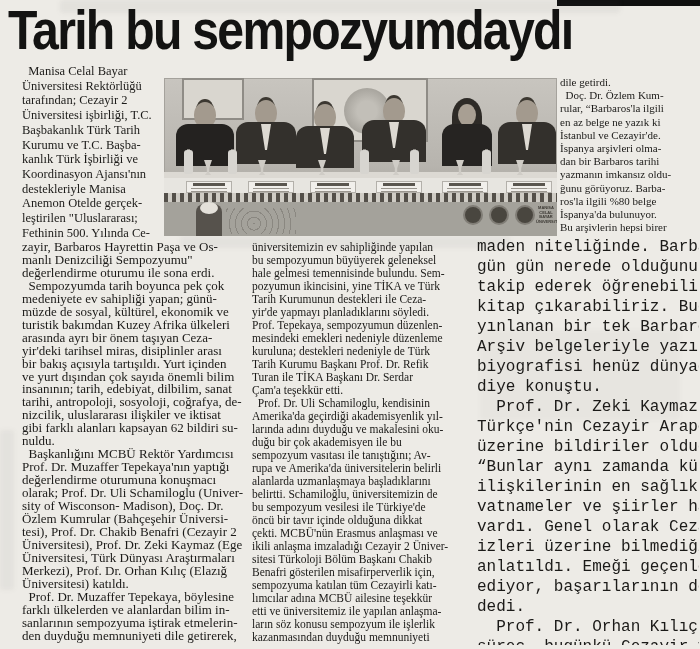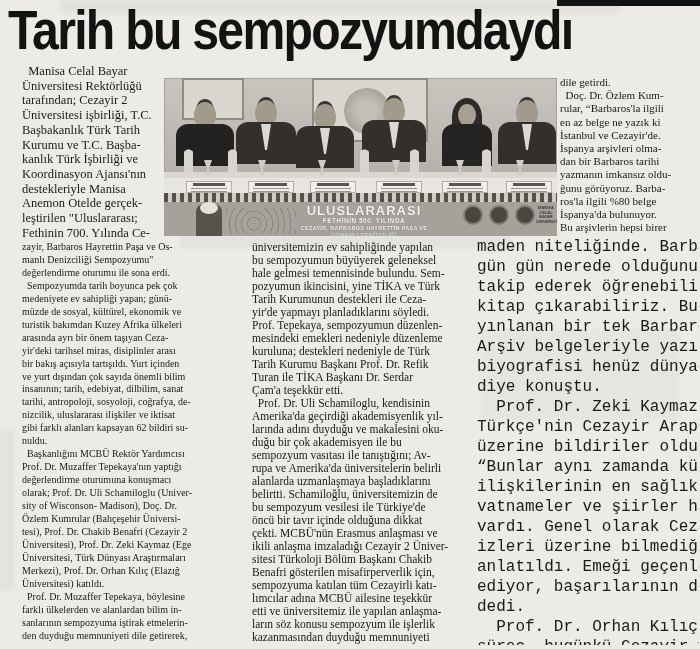--- a/index.html
+++ b/index.html
@@ -27,21 +27,21 @@
     font-weight:900; font-size:56px; line-height:56px;
     letter-spacing:-2px; color:#131312;
     transform:scaleX(0.86); transform-origin:left top;
     white-space:nowrap;
   }
 
   
   .txt { position:absolute; white-space:pre; overflow:hidden; }
   .lead { left:22px; top:64px; width:150px; height:176px; font-size:12.5px; line-height:14.7px; }
   .coltopright { left:560px; top:76px; width:140px; height:162px; font-size:11px; line-height:13.2px; }
-  .col1 { left:22px;  top:241px; width:226px; height:404px; font-size:10px; line-height:12.95px; }
+  .col1 { left:22px;  top:241px; width:226px; height:404px; font-size:13px; line-height:12.95px; }
   .col2 { left:252px; top:241px; width:222px; height:404px; font-size:11.5px; line-height:13px; }
   .col3 { left:477px; top:237px; width:222px; height:408px; font-size:16px; line-height:20px;font-family:Liberation Mono, monospace; }
   .byline { font-weight:bold; }
 
   
   .photo {
     position:absolute; left:164px; top:78px; width:393px; height:158px;
     background:linear-gradient(180deg,#c8c5bf 0%,#b7b4ae 55%,#aeaba5 70%);
     overflow:hidden; box-shadow:0 0 0 1px #a5a29c inset;
   }
@@ -111,21 +111,21 @@
 Üniversitesi Rektörlüğü
 tarafından; Cezayir 2
 Üniversitesi işbirliği, T.C.
 Başbakanlık Türk Tarih
 Kurumu ve T.C. Başba-
 kanlık Türk İşbirliği ve
 Koordinasyon Ajansı'nın
 destekleriyle Manisa
 Anemon Otelde gerçek-
 leştirilen "Uluslararası;
-Fethinin 700. Yılında Ce-</div>
+Fethinin 500. Yılında Ce-</div>
 
 <div class="photo">
   <div class="wall-frame wf1"></div>
   <div class="wall-frame wf2">
     <div class="wf-circle"></div>
   </div>
 
   <div class="person" style="left:12px; top:24px; width:58px; height:76px;">
     <span class="head"></span>
     <span class="body-suit" style="background:#242220;"></span>
@@ -173,26 +173,20 @@
   <div class="namecard" style="left:84px;"></div>
   <div class="namecard" style="left:146px;"></div>
   <div class="namecard" style="left:212px;"></div>
   <div class="namecard" style="left:278px;"></div>
   <div class="namecard" style="left:342px;"></div>
   <div class="border-strip"></div>
 
   <div class="banner">
     <div class="barbaros"></div>
     <div class="map-doodle"></div>
-    <div class="banner-text">
-      <div class="bt1">ULUSLARARASI</div>
-      <div class="bt2">FETHİNİN 500. YILINDA</div>
-      <div class="bt3">CEZAYİR, BARBAROS HAYRETTİN PAŞA VE</div>
-      <div class="bt4">OSMANLI DENİZCİLİĞİ</div>
-    </div>
     <div class="logo-circle lc1"></div>
     <div class="logo-circle lc2"></div>
     <div class="logo-circle lc3"></div>
     <div class="manisa-logo">MANİSA CELAL BAYAR ÜNİVERSİTESİ</div>
   </div>
 </div>
 
 <div class="txt coltopright">dile getirdi.
   Doç. Dr. Özlem Kum-
 rular, “Barbaros'la ilgili

